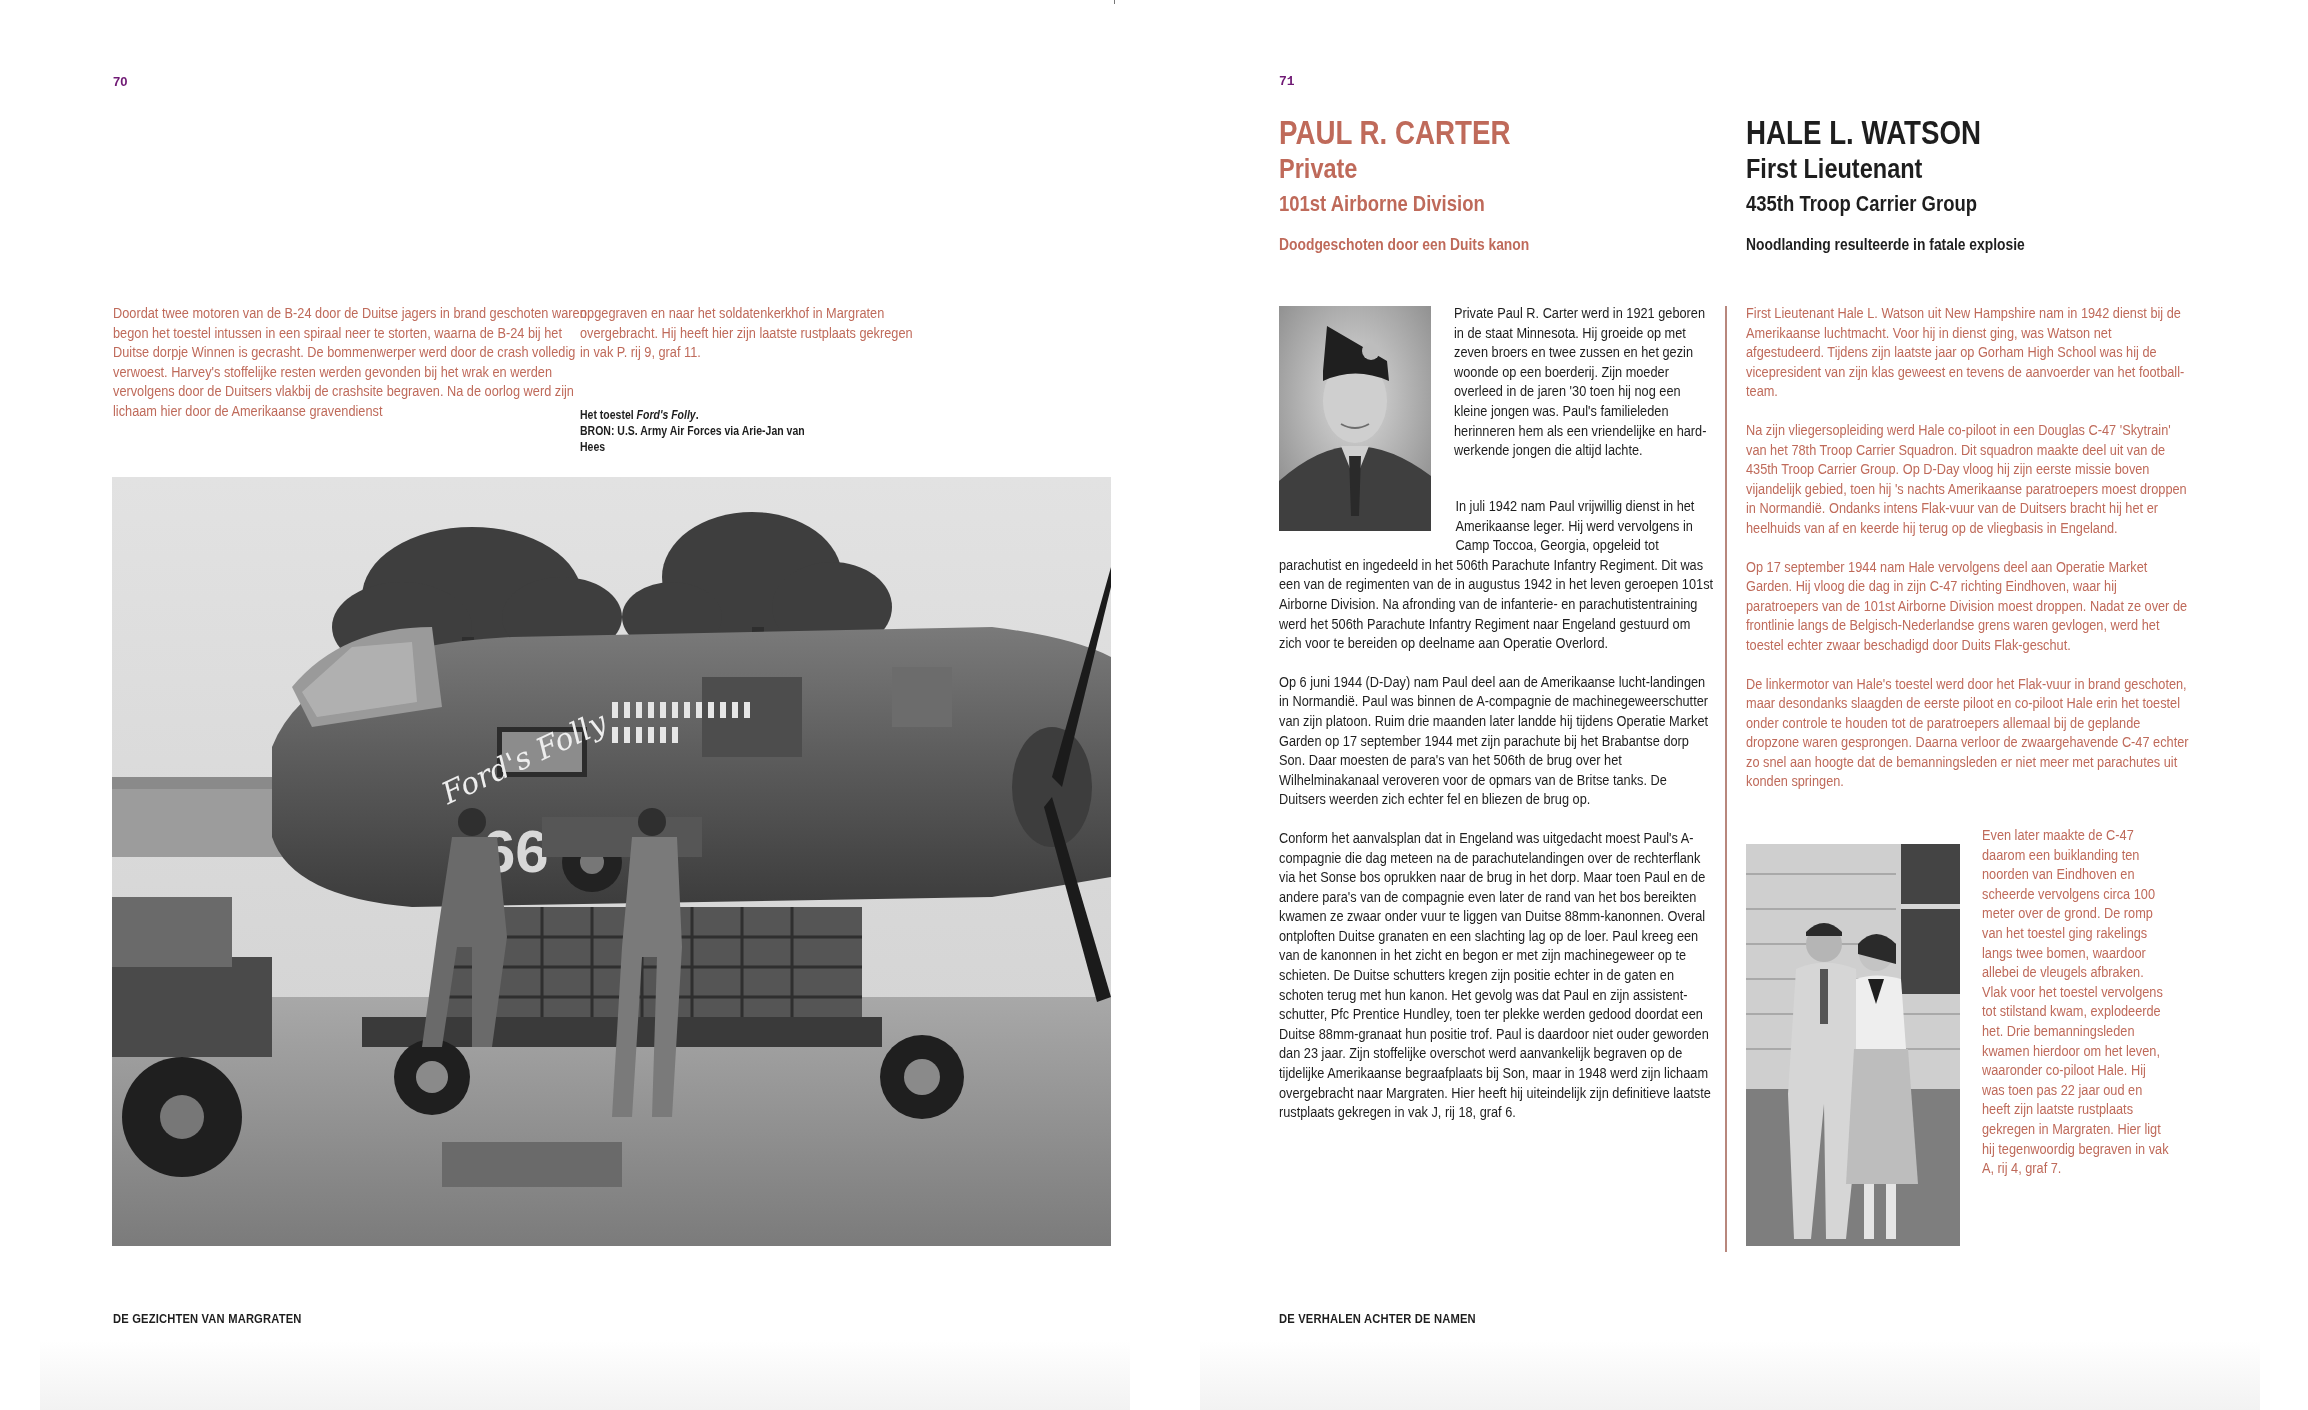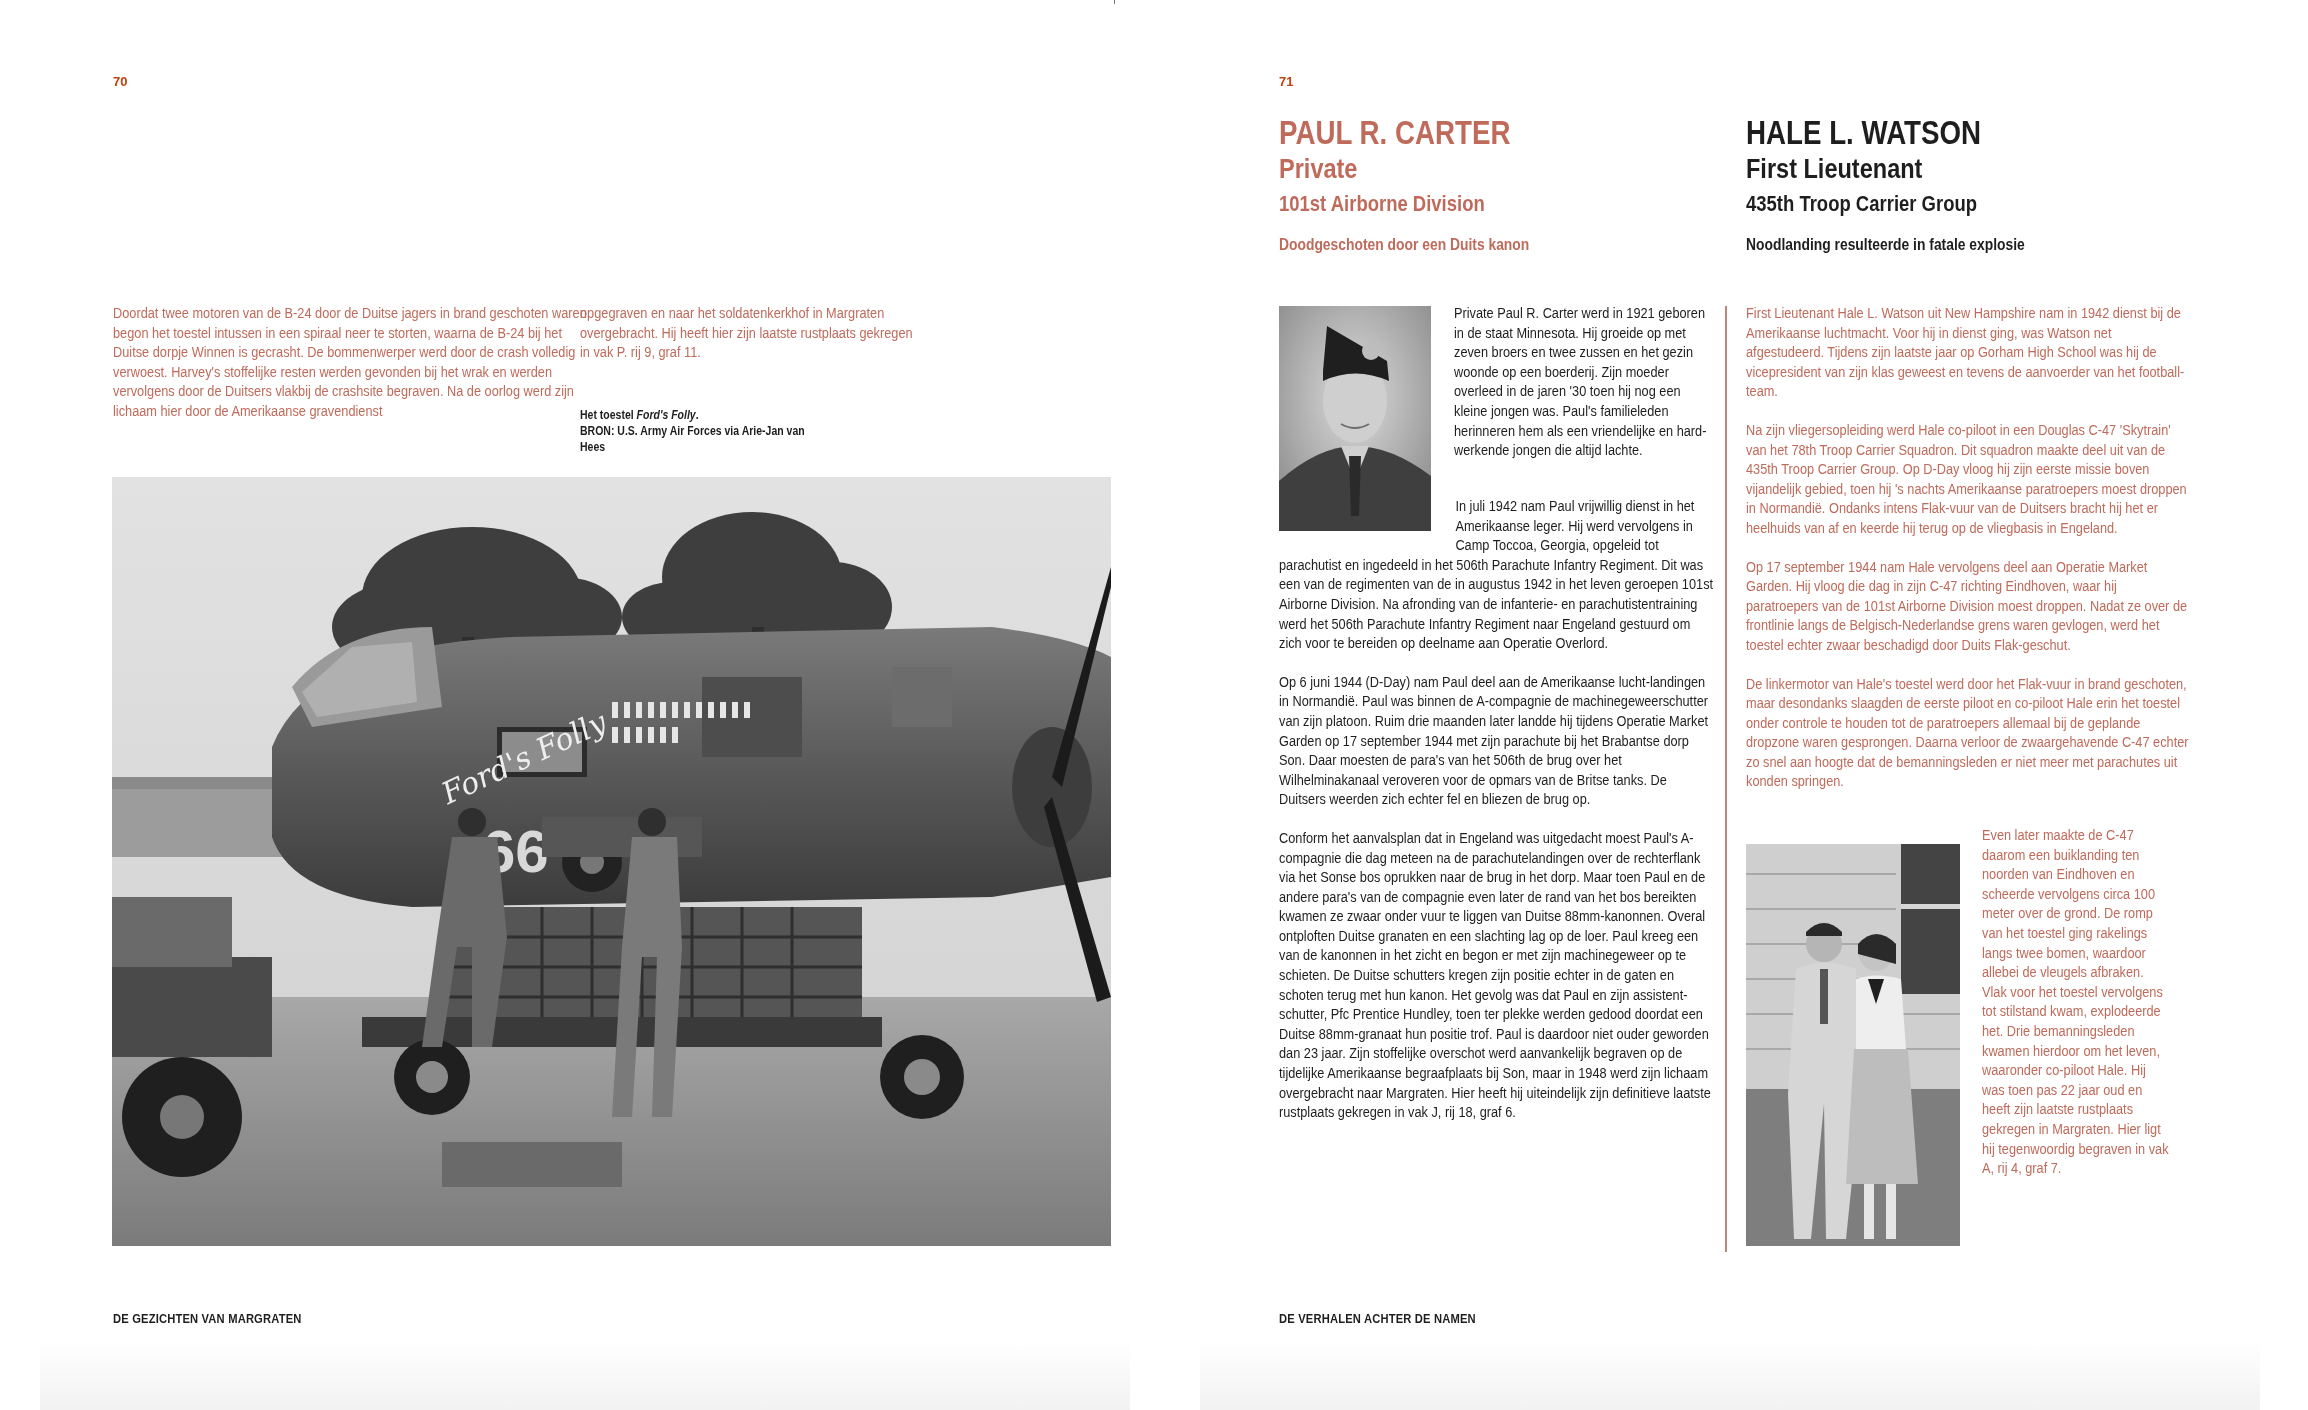--- a/index.html
+++ b/index.html
@@ -9,21 +9,21 @@
   }
   .page { position:absolute; top:0; height:1410px; background:#fff; }
   .page.left { left:0; width:1154px; }
   .page.right { left:1154px; width:1154px; }
   .spread-shadow-l { position:absolute; left:40px; top:1340px; width:1090px; height:70px;
     background:linear-gradient(#ffffff, #f2f2f2); }
   .spread-shadow-r { position:absolute; left:1200px; top:1340px; width:1060px; height:70px;
     background:linear-gradient(#ffffff, #f2f2f2); }
   .gutter-mark { position:absolute; left:1114px; top:0; width:1px; height:4px; background:#777; }
 
-  .pnum { position:absolute; font-size:13px; font-weight:bold; color:#c2410c; }
+  .pnum { position:absolute; font-size:13px; font-weight:bold; color:#701a75; }
   .footer { position:absolute; font-size:13px; font-weight:bold; letter-spacing:0.2px; color:#1e1e1e; transform:scaleX(0.86); transform-origin:left; }
 
   .cond { transform:scaleX(0.84); transform-origin:left top; }
   .txt { font-size:15.2px; line-height:19.6px; }
   .red { color:#bf6a5a; }
   .dark { color:#1e1e1e; }
   p { margin:0; }
 
   
   .lp-col1 { position:absolute; left:113px; top:303px; width:478px; }
@@ -177,21 +177,21 @@
         <circle cx="540" cy="345" r="14" fill="#2f2f2f"></circle>
         <path d="M520 360 L565 360 L570 470 L560 640 L540 640 L545 480 L530 480 L520 640 L500 640 L510 470 Z" fill="#7a7a7a"></path>
       </g>
     </svg>
   </div>
 
   <div class="footer" style="left:113px; top:1311px;">DE GEZICHTEN VAN MARGRATEN</div>
 </div>
 
 <div class="page right">
-  <div class="pnum" style="left:125px; top:74px;">71</div>
+  <div class="pnum" style="left:125px; top:74px;font-family:Liberation Mono, monospace;">71</div>
   <div class="footer" style="left:125px; top:1311px;">DE VERHALEN ACHTER DE NAMEN</div>
 </div>
 
 <div class="carter-head cond red" style="width:440px;">
   <div class="name">PAUL R. CARTER</div>
   <div class="rank">Private</div>
   <div class="unit" style="margin-top:4px;">101st Airborne Division</div>
   <div class="subtitle" style="margin-top:16px;">Doodgeschoten door een Duits kanon</div>
 </div>
 

